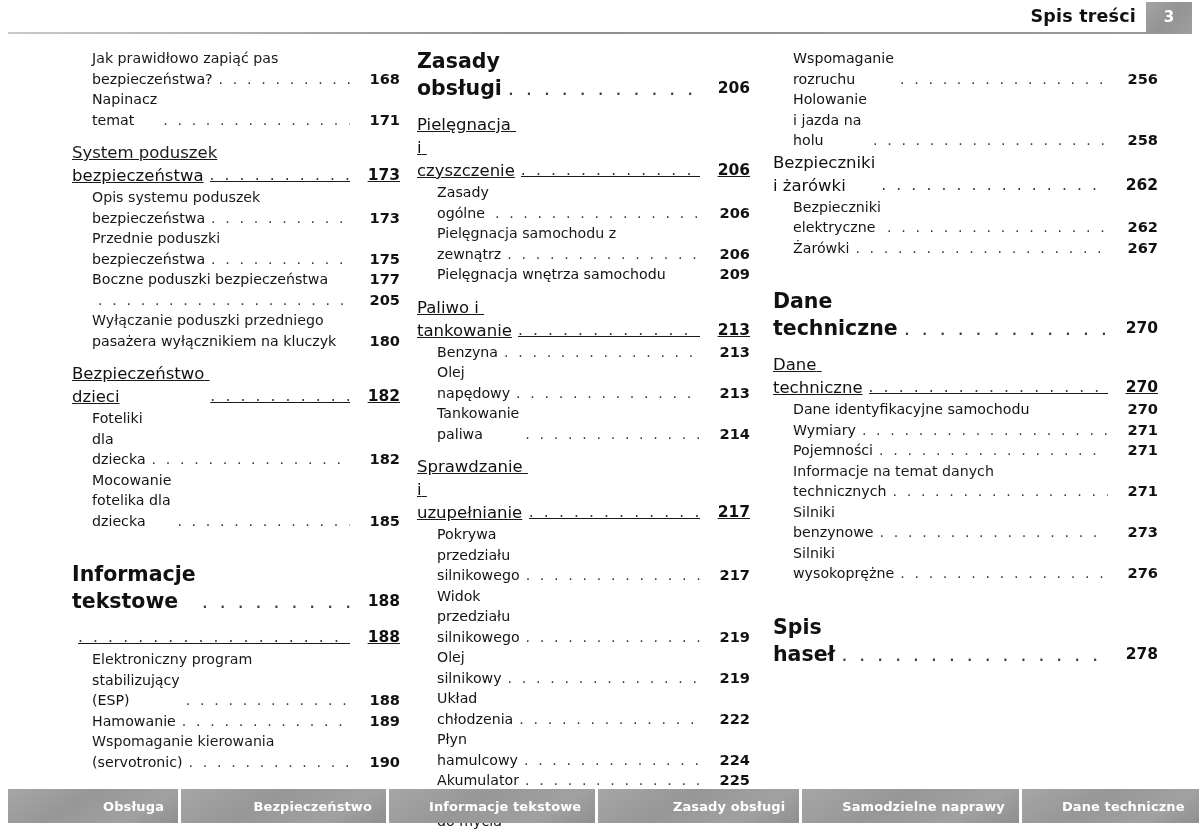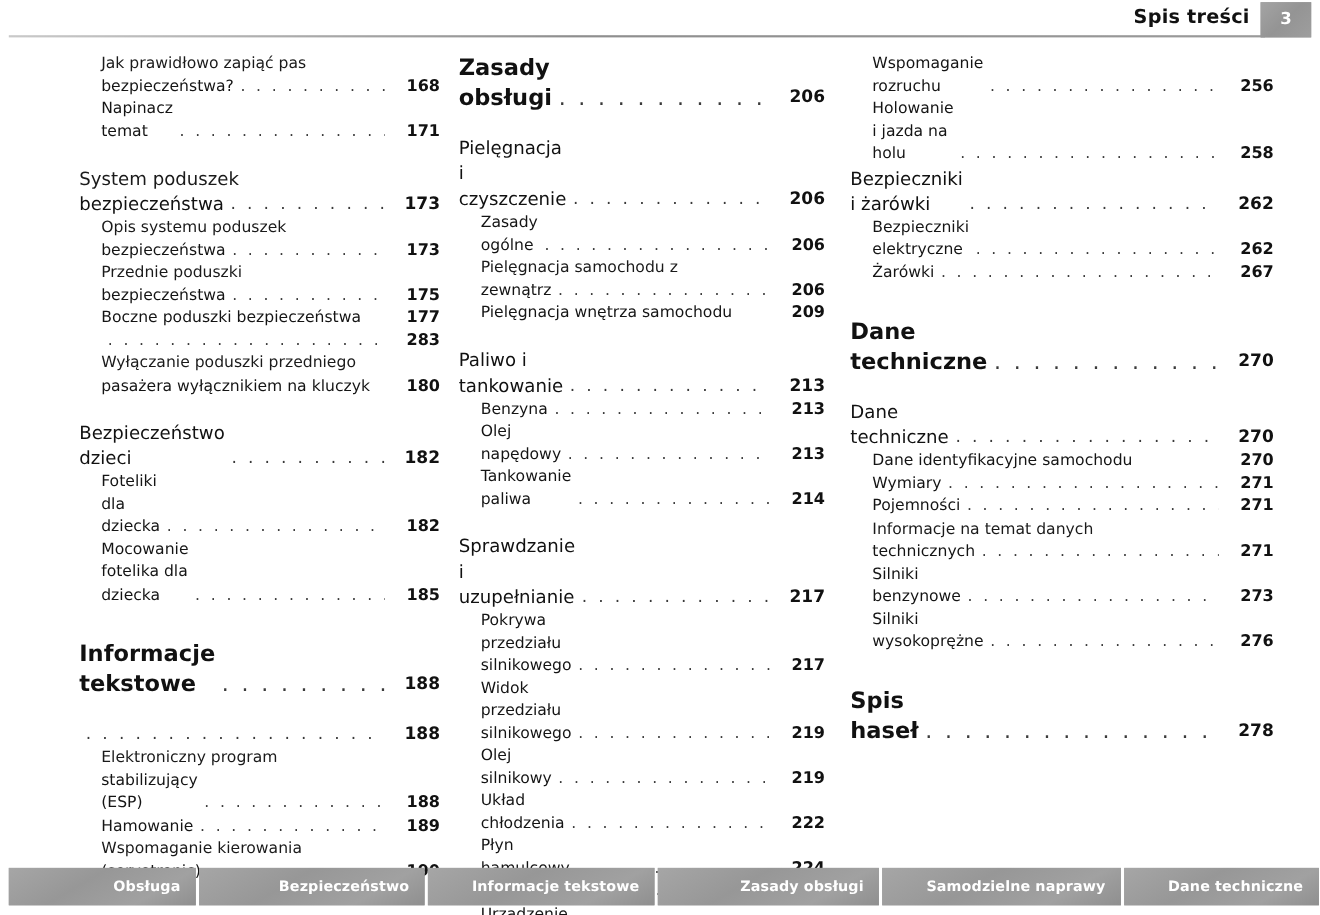--- a/index.html
+++ b/index.html
@@ -133,21 +133,21 @@
   .lvl-item .pnum  { font-size: 14.6px; font-weight: bold; color: #111; }
   .lvl-item .leader{ font-size: 14.2px; }
   .lvl-item .cont  { font-size: 14.2px; padding-left: 0; }
 
   .lvl-item  { line-height: 20.5px; }
   .lvl-group { line-height: 23px; }
   .lvl-section { line-height: 27px; }
 
   .pn-w { width: 46px; }
 
-  .sp-group { margin-top: 21px; }
+  .sp-group { margin-top: 11px; text-decoration: underline; }
   .sp-section { margin-top: 30px; }
 
   
   .footer-tabs {
     position: absolute;
     left: 8px;
     bottom: 9px;
     width: 1184px;
     height: 34px;
     display: flex;
@@ -234,21 +234,21 @@
       <div class="lvl-item">
         <div class="entry">
           <span class="etext">Boczne poduszki bezpieczeństwa</span>
           <span class="leader"></span>
           <span class="pnum pn-w">177</span>
         </div>
       </div>
       <div class="lvl-item">
         <div class="entry">
           <span class="leader">. . . . . . . . . . . . . . . . . . . . . . . . . . . . . . . . . . . . . . . . . . . . . . . . . . . . . . . . . . . . </span>
-          <span class="pnum pn-w">283</span>
+          <span class="pnum pn-w">205</span>
         </div>
       </div>
       <div class="lvl-item">
         <div class="cont">Wyłączanie poduszki przedniego</div>
         <div class="entry">
           <span class="etext">pasażera wyłącznikiem na kluczyk</span>
           <span class="leader"></span>
           <span class="pnum pn-w">180</span>
         </div>
       </div>

